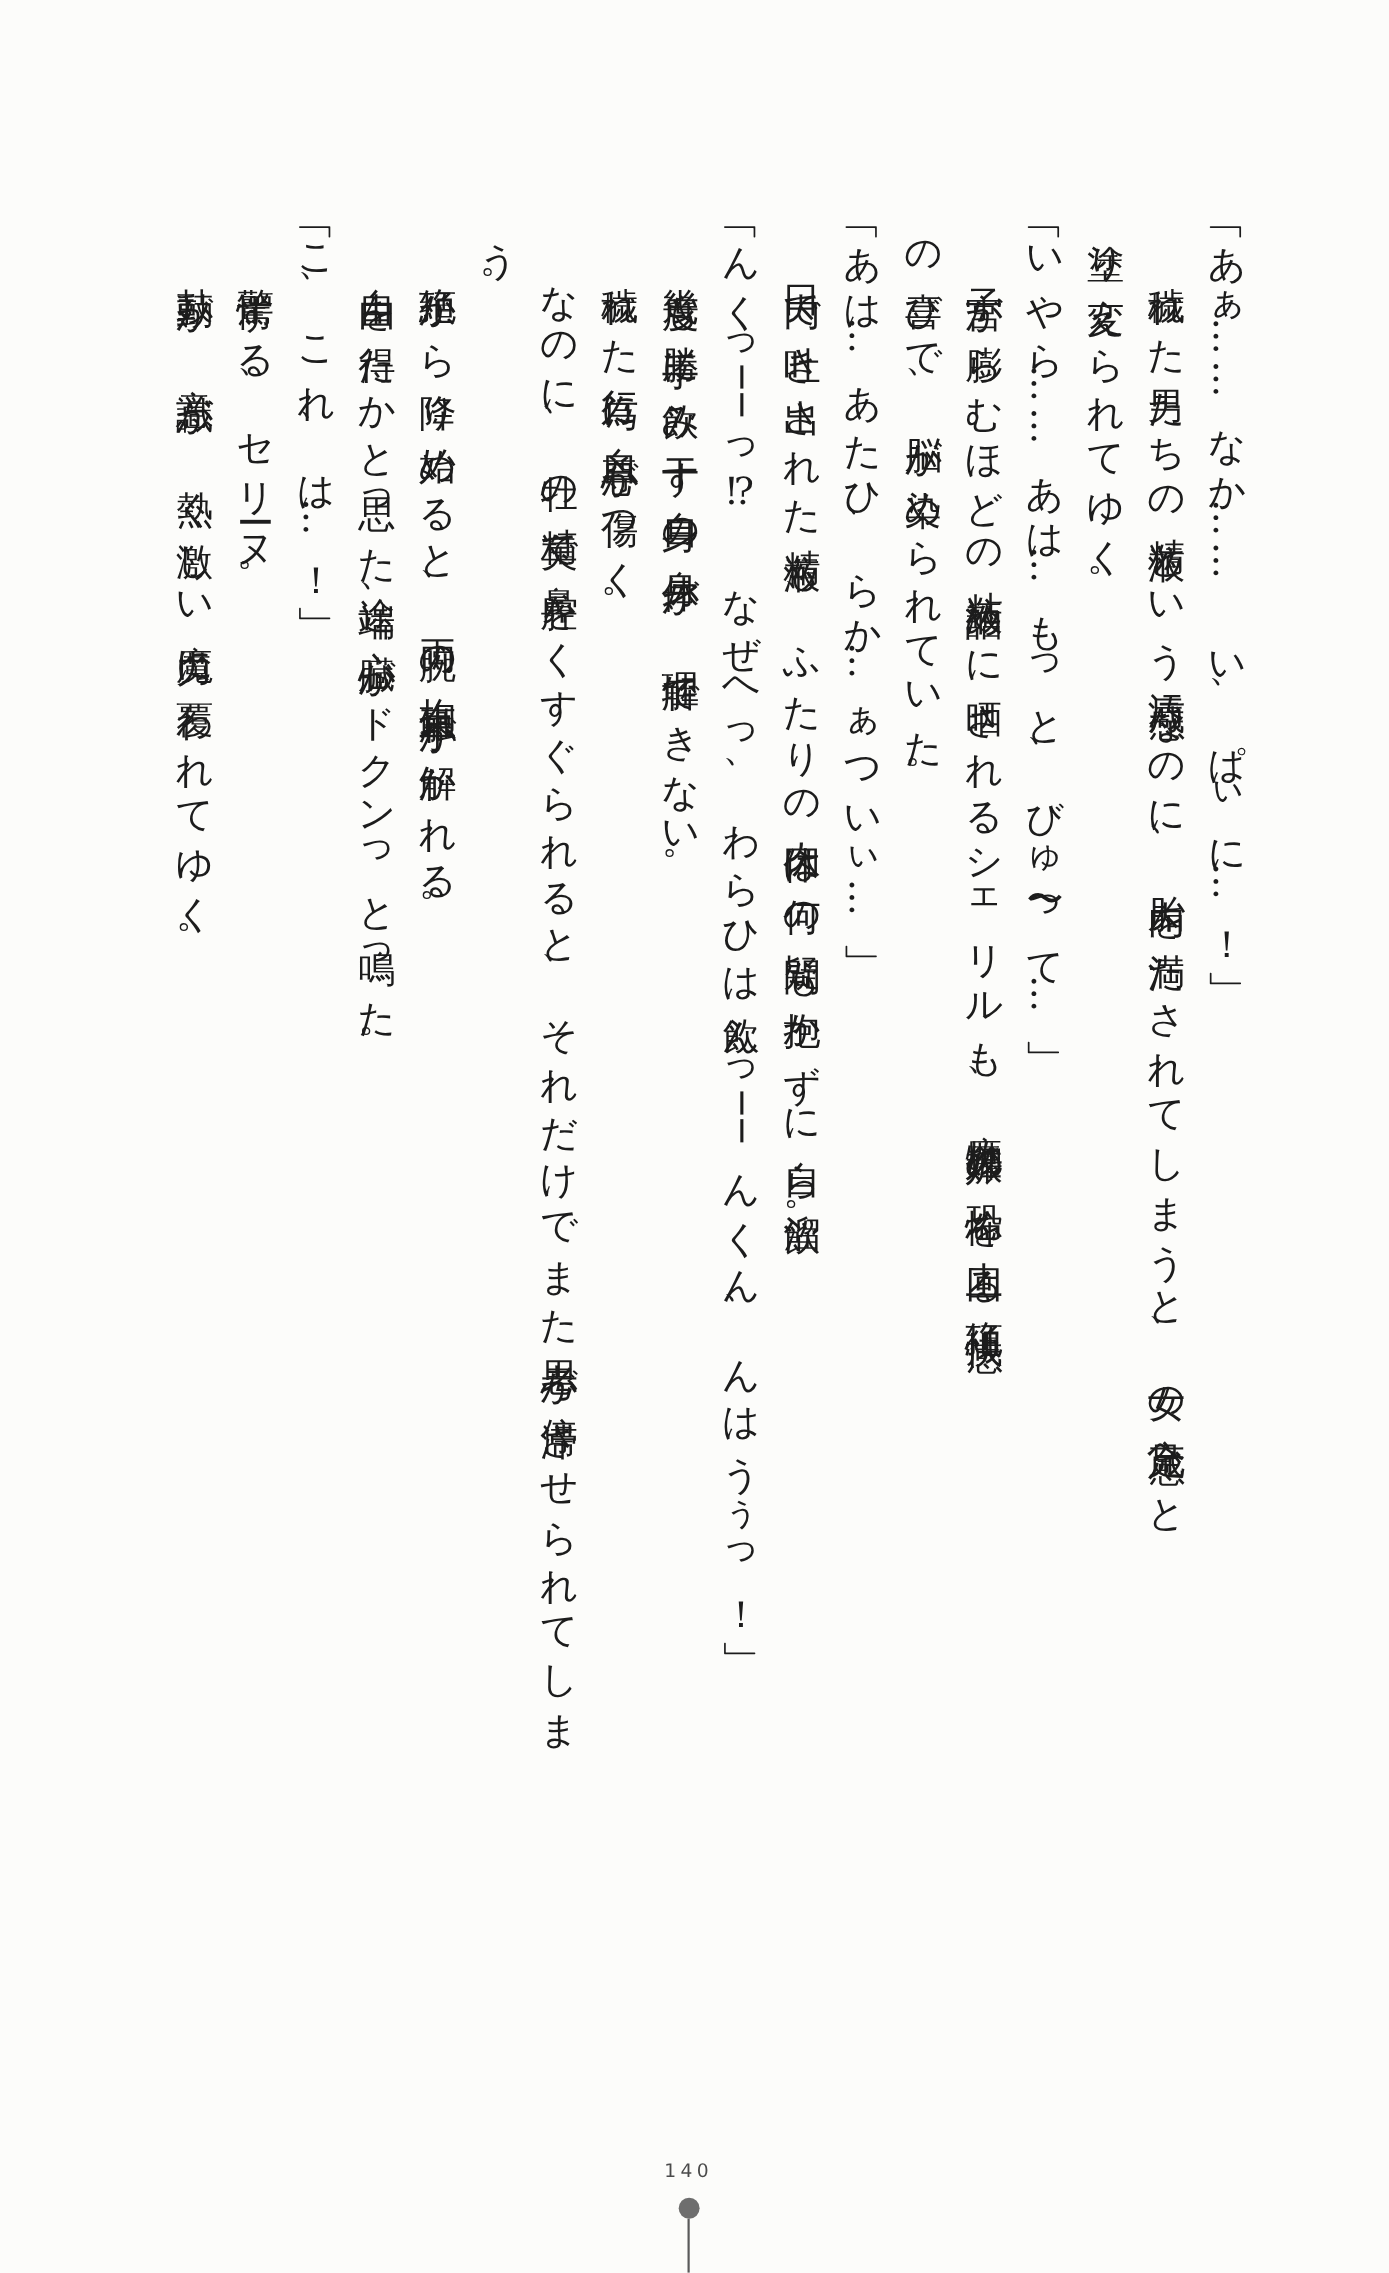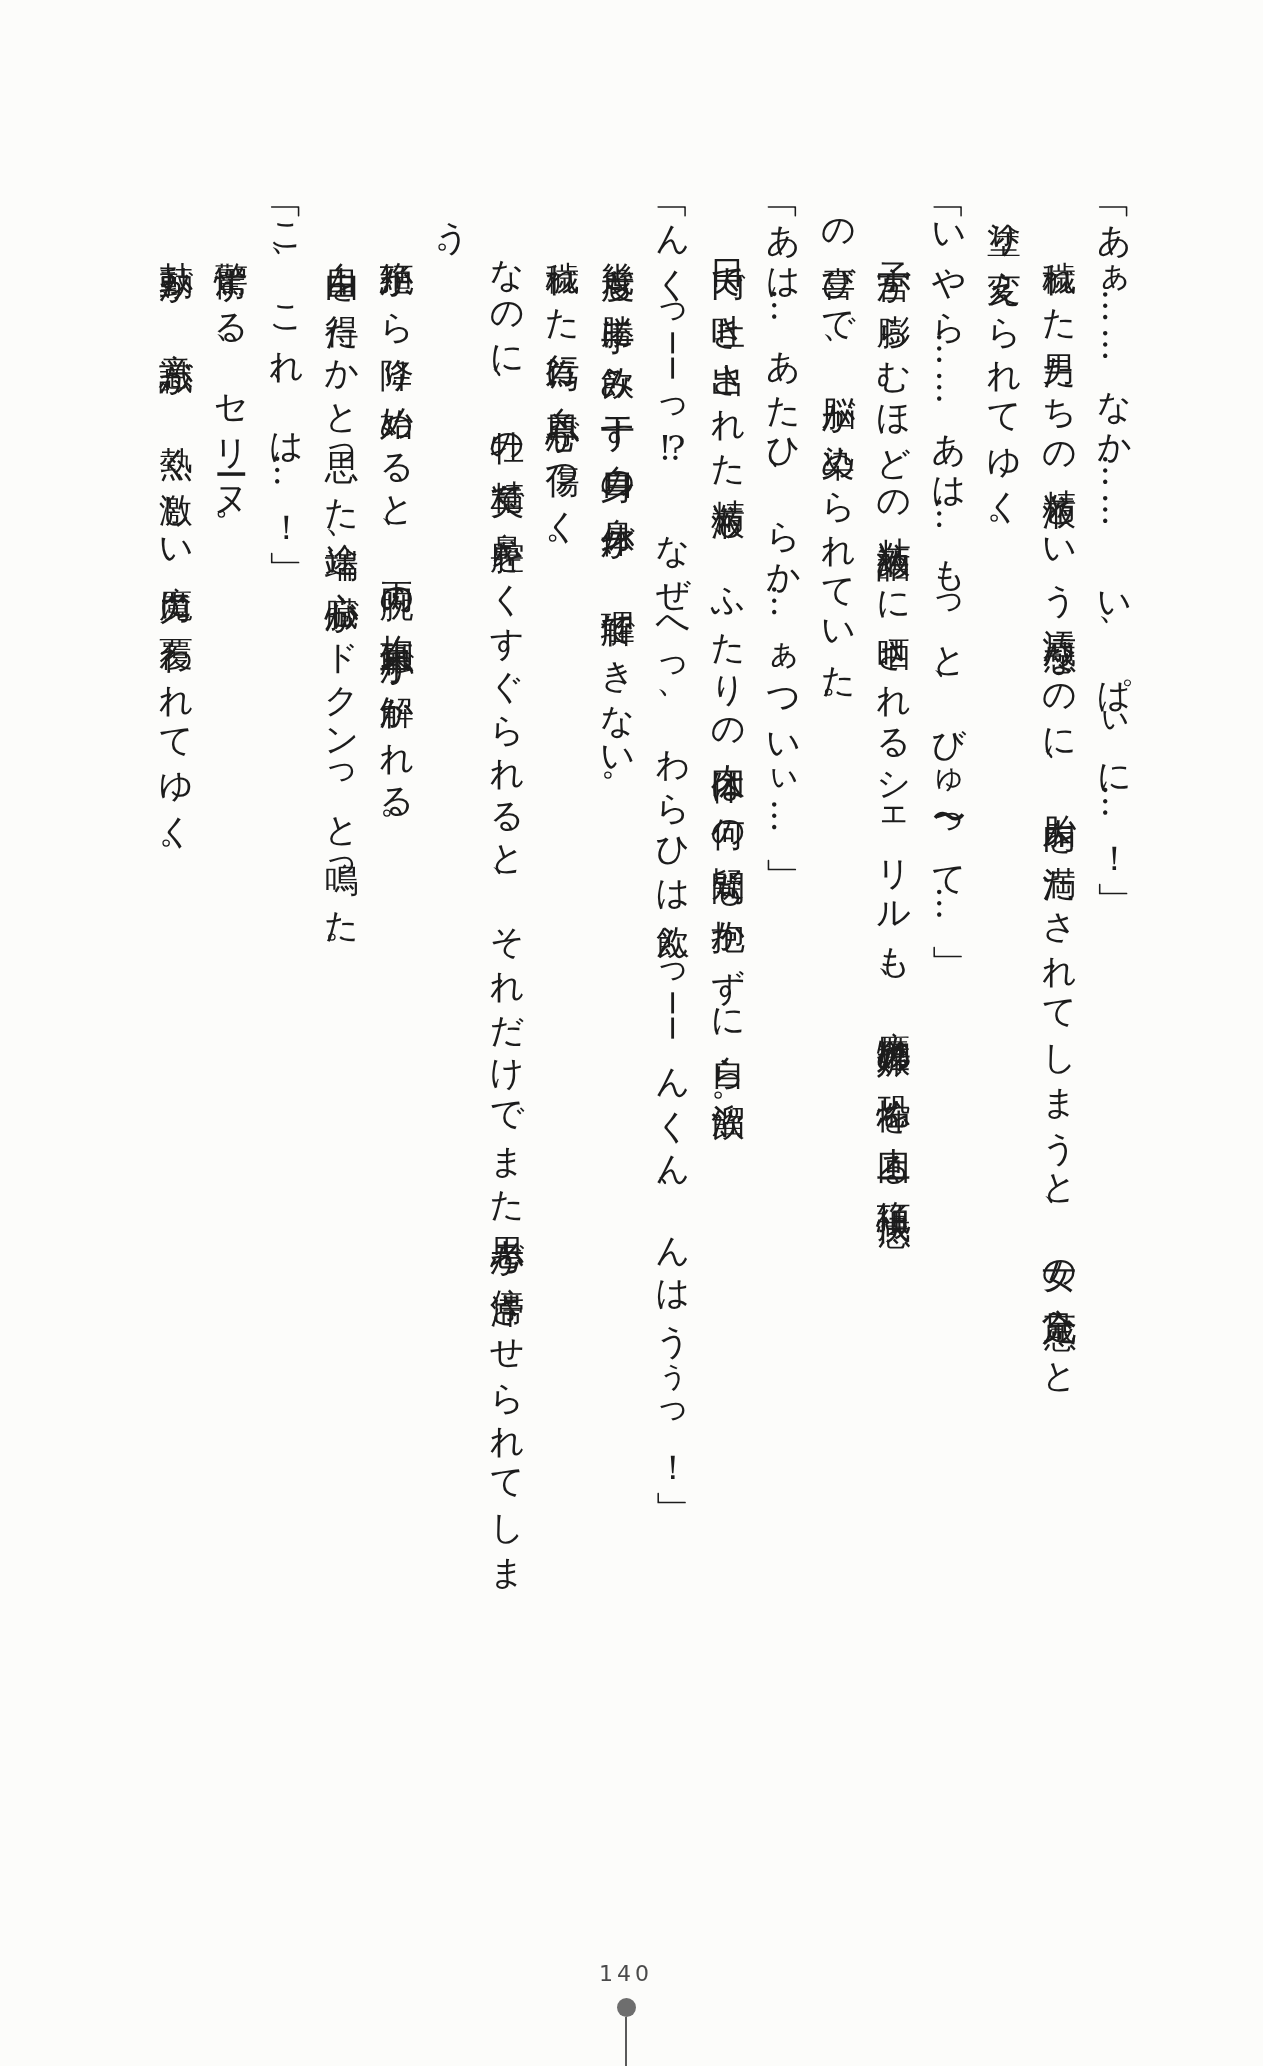--- a/index.html
+++ b/index.html
@@ -44,21 +44,21 @@
   
   .folio {
     position: absolute;
     left: 563px;
     top: 1958px;
     width: 126px;
     text-align: center;
   }
   .pagenum {
     font-family: "DejaVu Sans", "Liberation Sans", sans-serif;
-    font-size: 22px;
+    font-size: 17px;
     line-height: 32px;
     color: #4a4a4a;
     letter-spacing: 4px;
   }
   .dot {
     width: 19px;
     height: 19px;
     border-radius: 50%;
     background: #6e6e6e;
     margin: 8px auto 0 auto;

